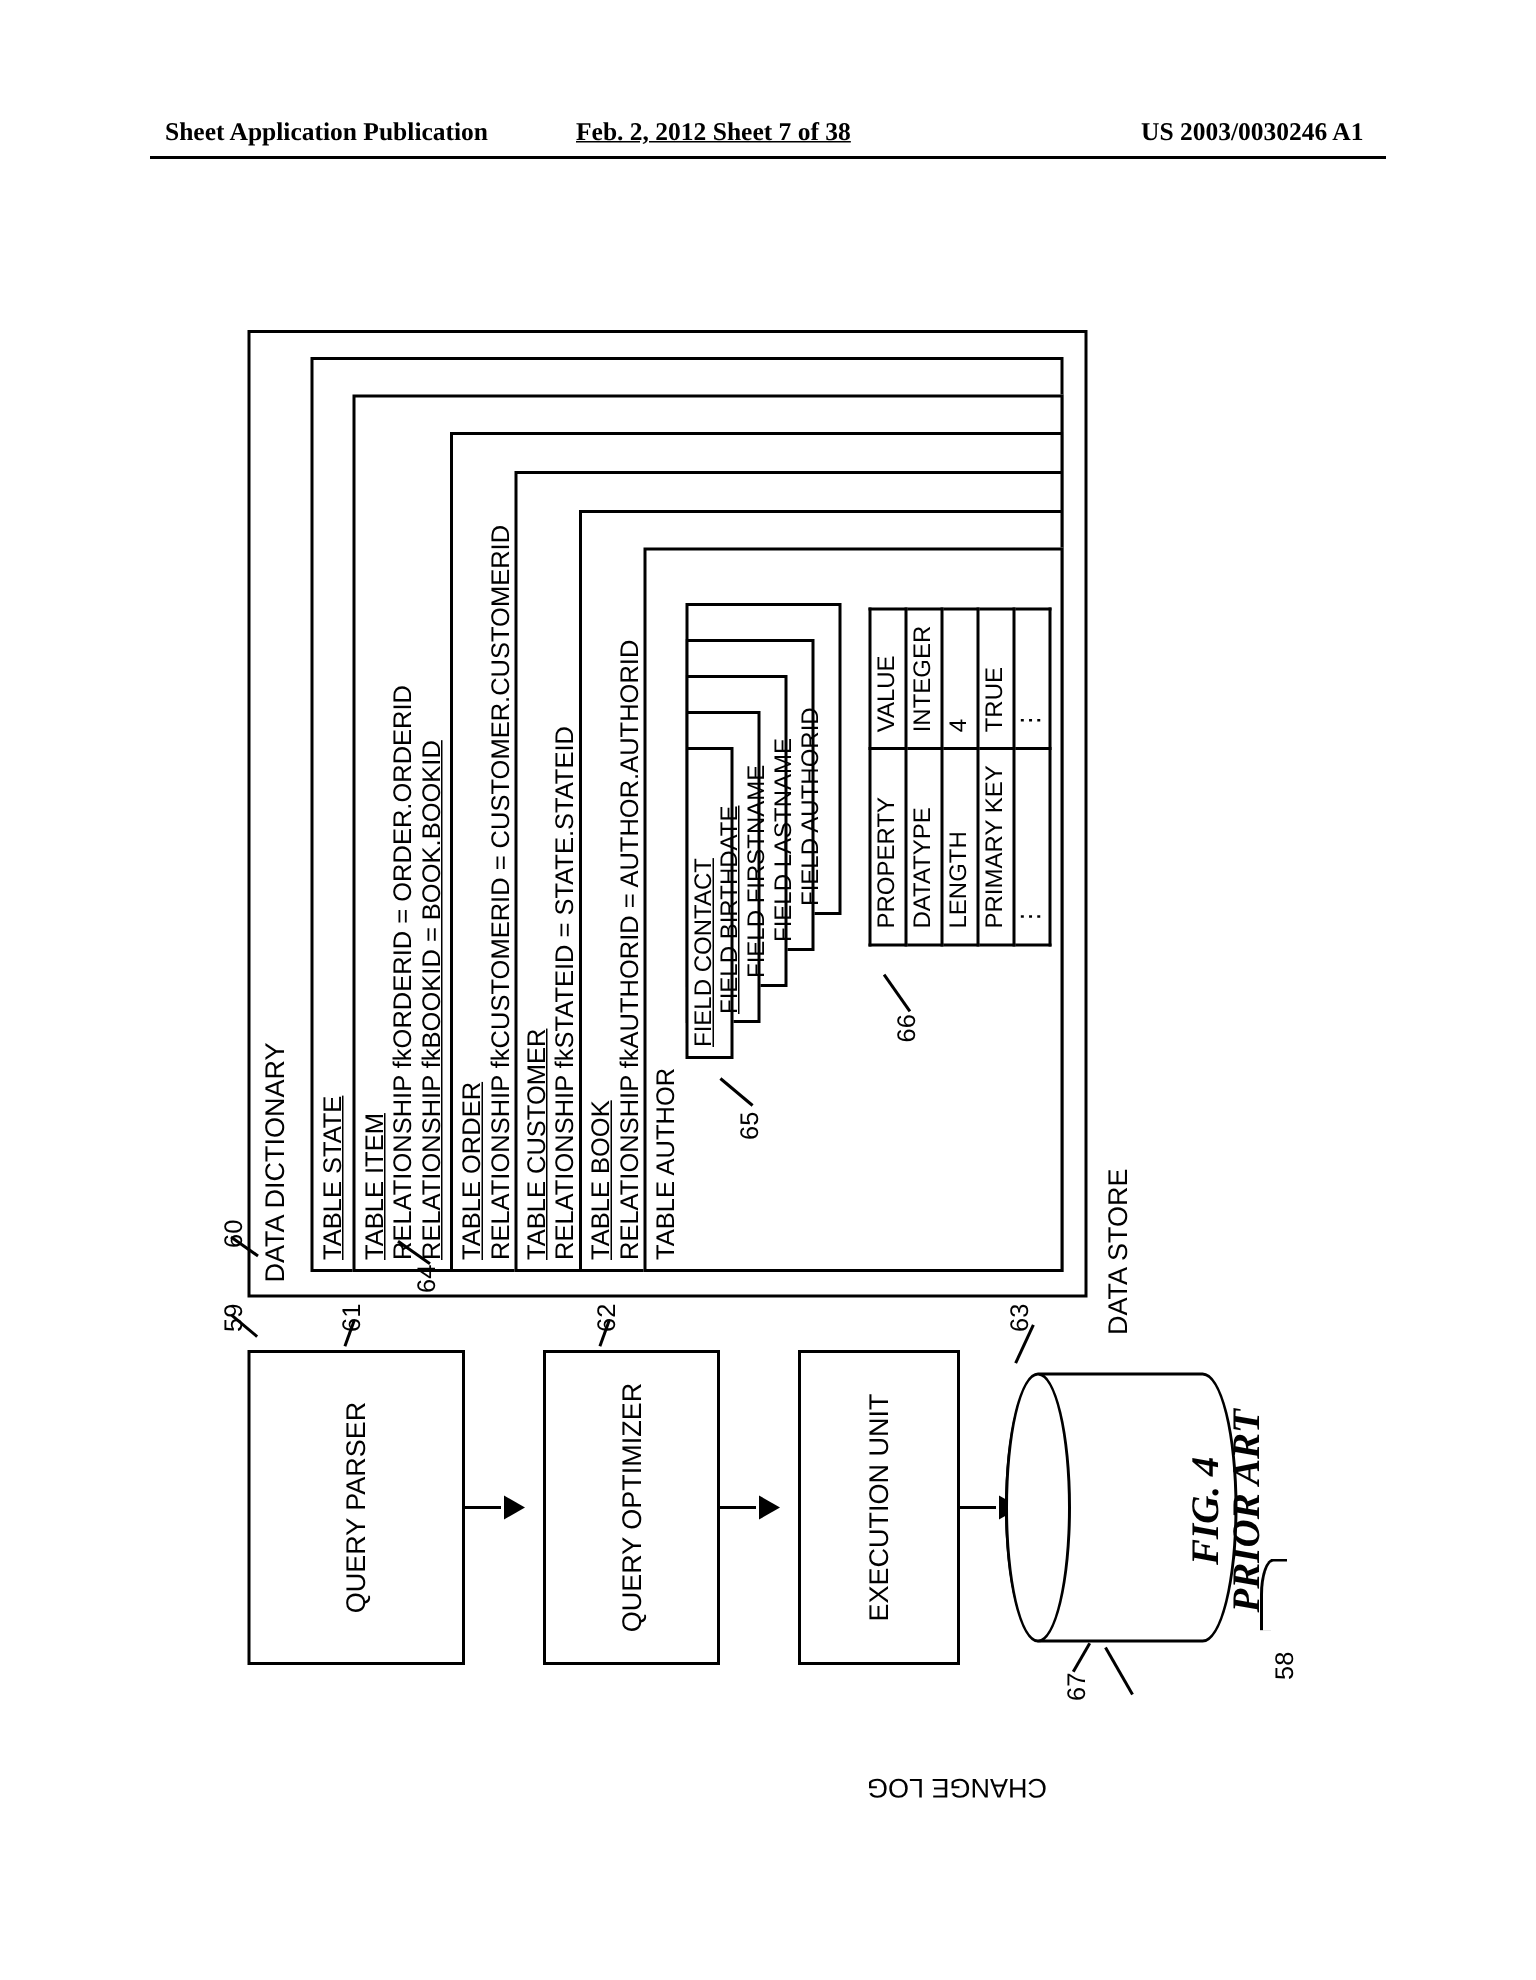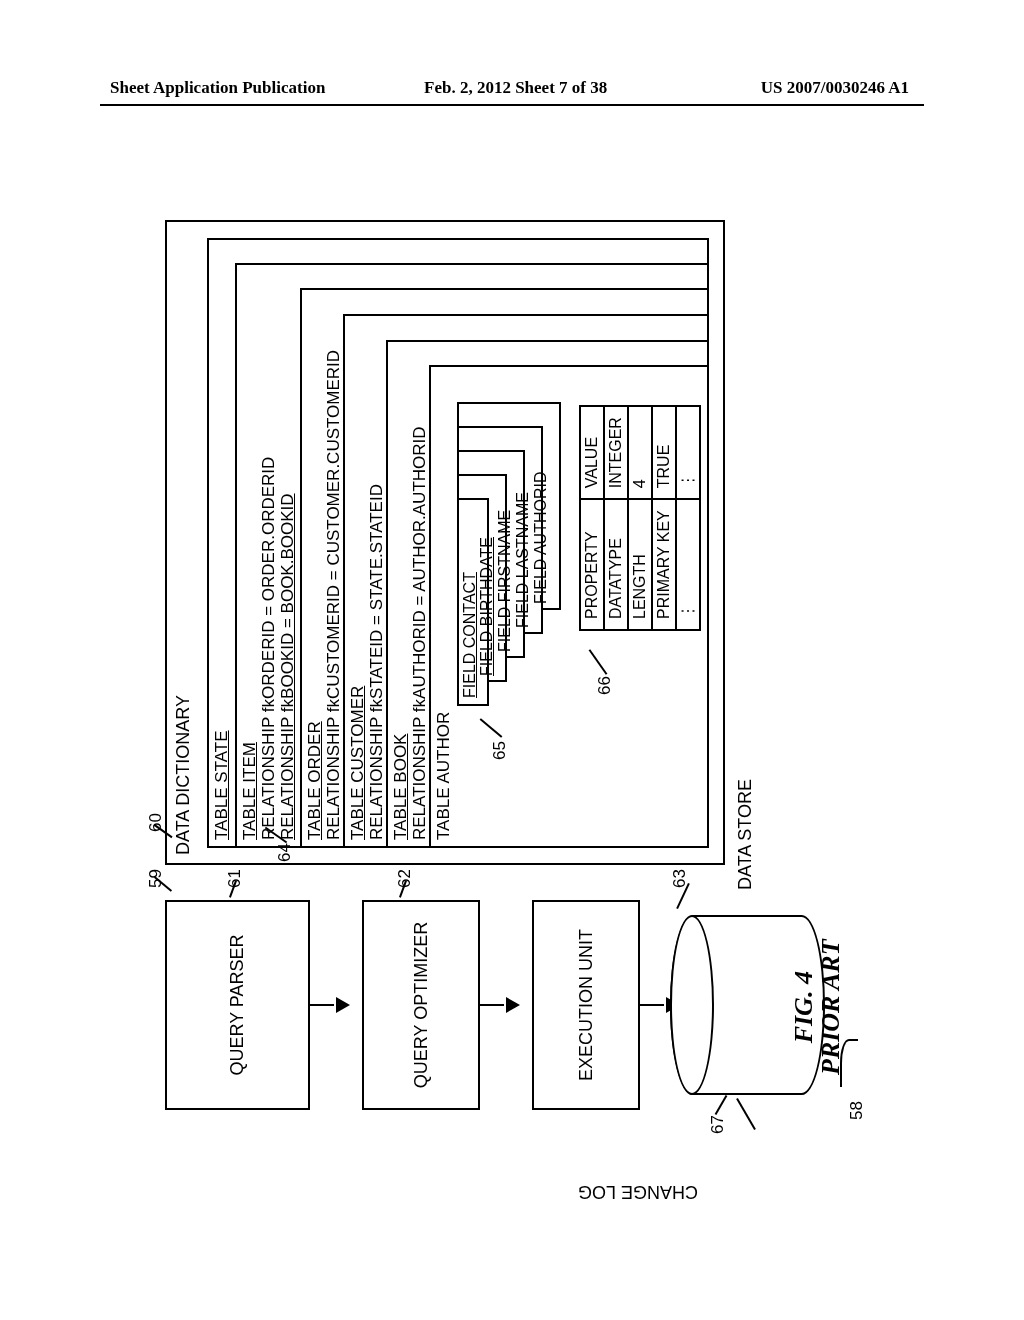--- a/index.html
+++ b/index.html
@@ -18,23 +18,24 @@
     height: 30px;
   }
   .header-left {
     position: absolute;
     left: 110px;
     font-weight: bold;
     font-size: 17px;
   }
   .header-center {
     position: absolute;
-    left: 424px;
+    left: 384px;
     font-weight: bold;
     font-size: 17px;
+    text-decoration: underline;
   }
   .header-right {
     position: absolute;
     right: 115px;
     font-weight: bold;
     font-size: 17px;
   }
   .header-line {
     position: absolute;
     top: 104px;
@@ -234,21 +235,21 @@
     border-radius: 0 50% 0 0;
   }
 
 </style>
 </head>
 <body>
 
 <div class="header">
   <div class="header-left">Sheet Application Publication</div>
   <div class="header-center">Feb. 2, 2012  Sheet 7 of 38</div>
-  <div class="header-right">US 2007/0030246 A1</div>
+  <div class="header-right">US 2003/0030246 A1</div>
 </div>
 <div class="header-line"></div>
 
 <div class="diagram-stage">
   <div class="diagram">
 
     <div class="pipeline">
       <div class="box box-tall">
         <span>QUERY PARSER</span>
       </div>

